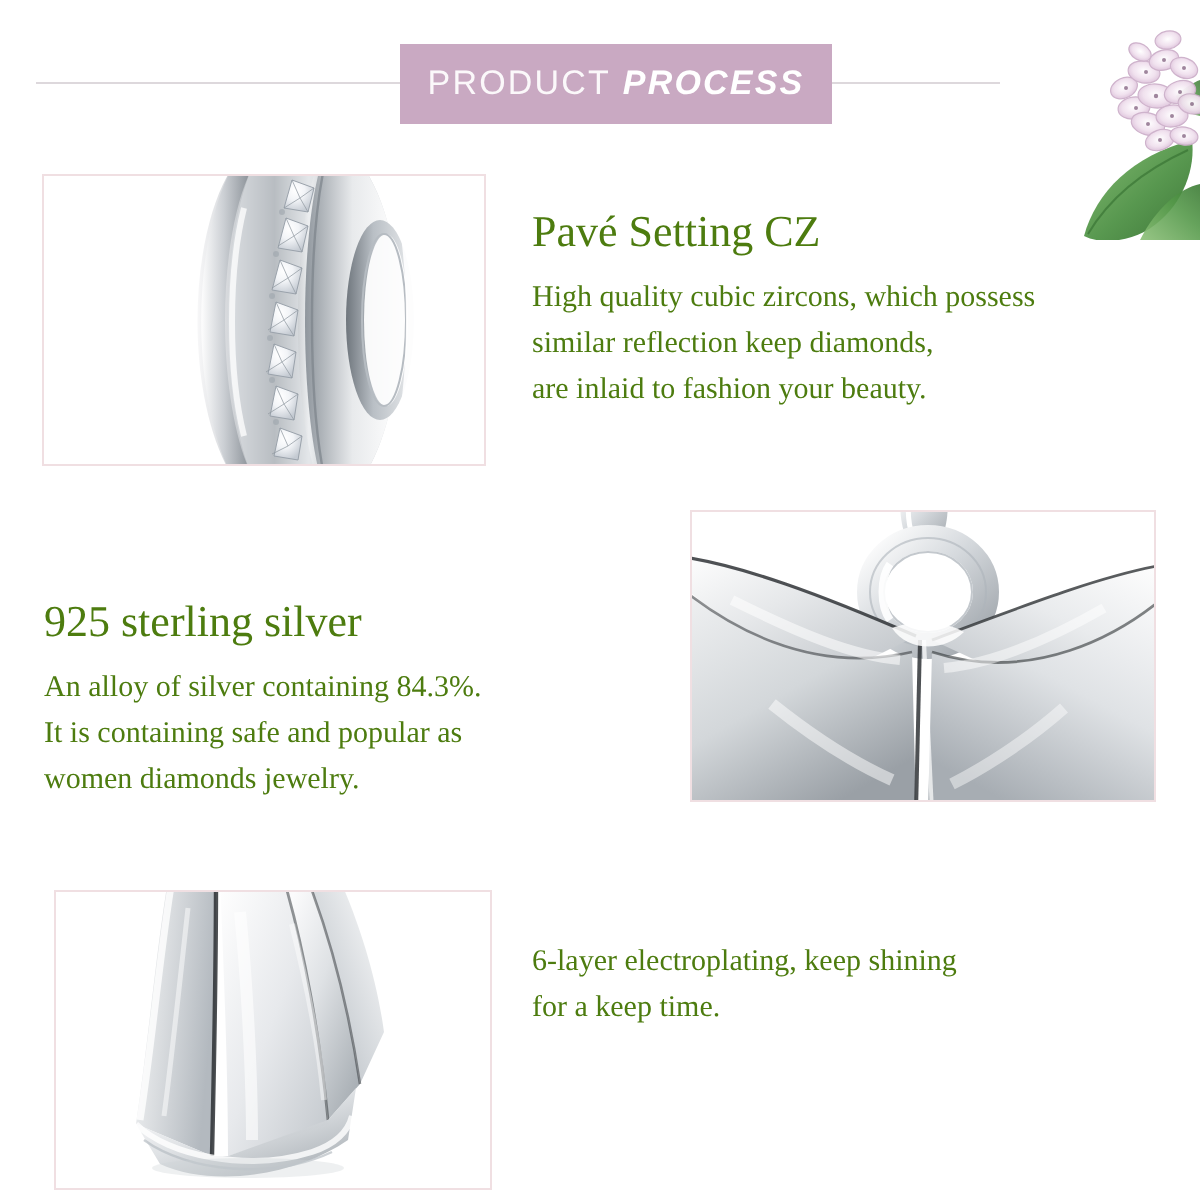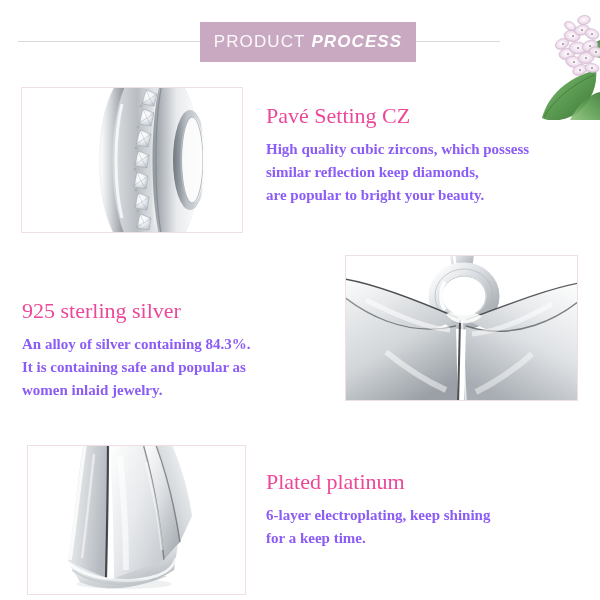--- a/index.html
+++ b/index.html
@@ -88,29 +88,29 @@
   .textblock { position: absolute; }
   .tb-1 { left: 266px; top: 104px; width: 320px; }
   .tb-2 { left: 22px;  top: 299px; width: 300px; }
   .tb-3 { left: 266px; top: 470px; width: 300px; }
 
   .heading {
     margin: 0 0 9px 0;
     font-family: "Liberation Serif", "DejaVu Serif", serif;
     font-size: 22px;
     font-weight: 400;
-    color: #ec4899;
+    color: #4d7c0f;
     line-height: 1.12;
     white-space: nowrap;
   }
   .body-line {
     font-family: "Liberation Serif", "DejaVu Serif", serif;
     font-size: 15px;
-    font-weight: 700;
-    color: #8b5cf6;
+    font-weight: 400;
+    color: #4d7c0f;
     line-height: 1.55;
     white-space: nowrap;
   }
 </style>
 </head>
 <body>
 
 <div class="page">
 
   <div class="header">
@@ -383,29 +383,28 @@
       <path d="M66 8 C62 44 58 82 54 112" stroke="#ffffff" stroke-width="2.5" fill="none" opacity="0.5"></path>
 
       <ellipse cx="96" cy="138" rx="48" ry="5" fill="#cfd3d7" opacity="0.35"></ellipse>
     </svg>
   </div>
 
   <div class="textblock tb-1">
     <h2 class="heading">Pavé Setting CZ</h2>
     <div class="body-line">High quality cubic zircons, which possess</div>
     <div class="body-line">similar reflection keep diamonds,</div>
-    <div class="body-line">are popular to bright your beauty.</div>
+    <div class="body-line">are inlaid to fashion your beauty.</div>
   </div>
 
   <div class="textblock tb-2">
     <h2 class="heading">925 sterling silver</h2>
     <div class="body-line">An alloy of silver containing 84.3%.</div>
     <div class="body-line">It is containing safe and popular as</div>
-    <div class="body-line">women inlaid jewelry.</div>
+    <div class="body-line">women diamonds jewelry.</div>
   </div>
 
   <div class="textblock tb-3">
-    <h2 class="heading">Plated platinum</h2>
     <div class="body-line">6-layer electroplating, keep shining</div>
     <div class="body-line">for a keep time.</div>
   </div>
 
 </div>
 
 </body></html>

